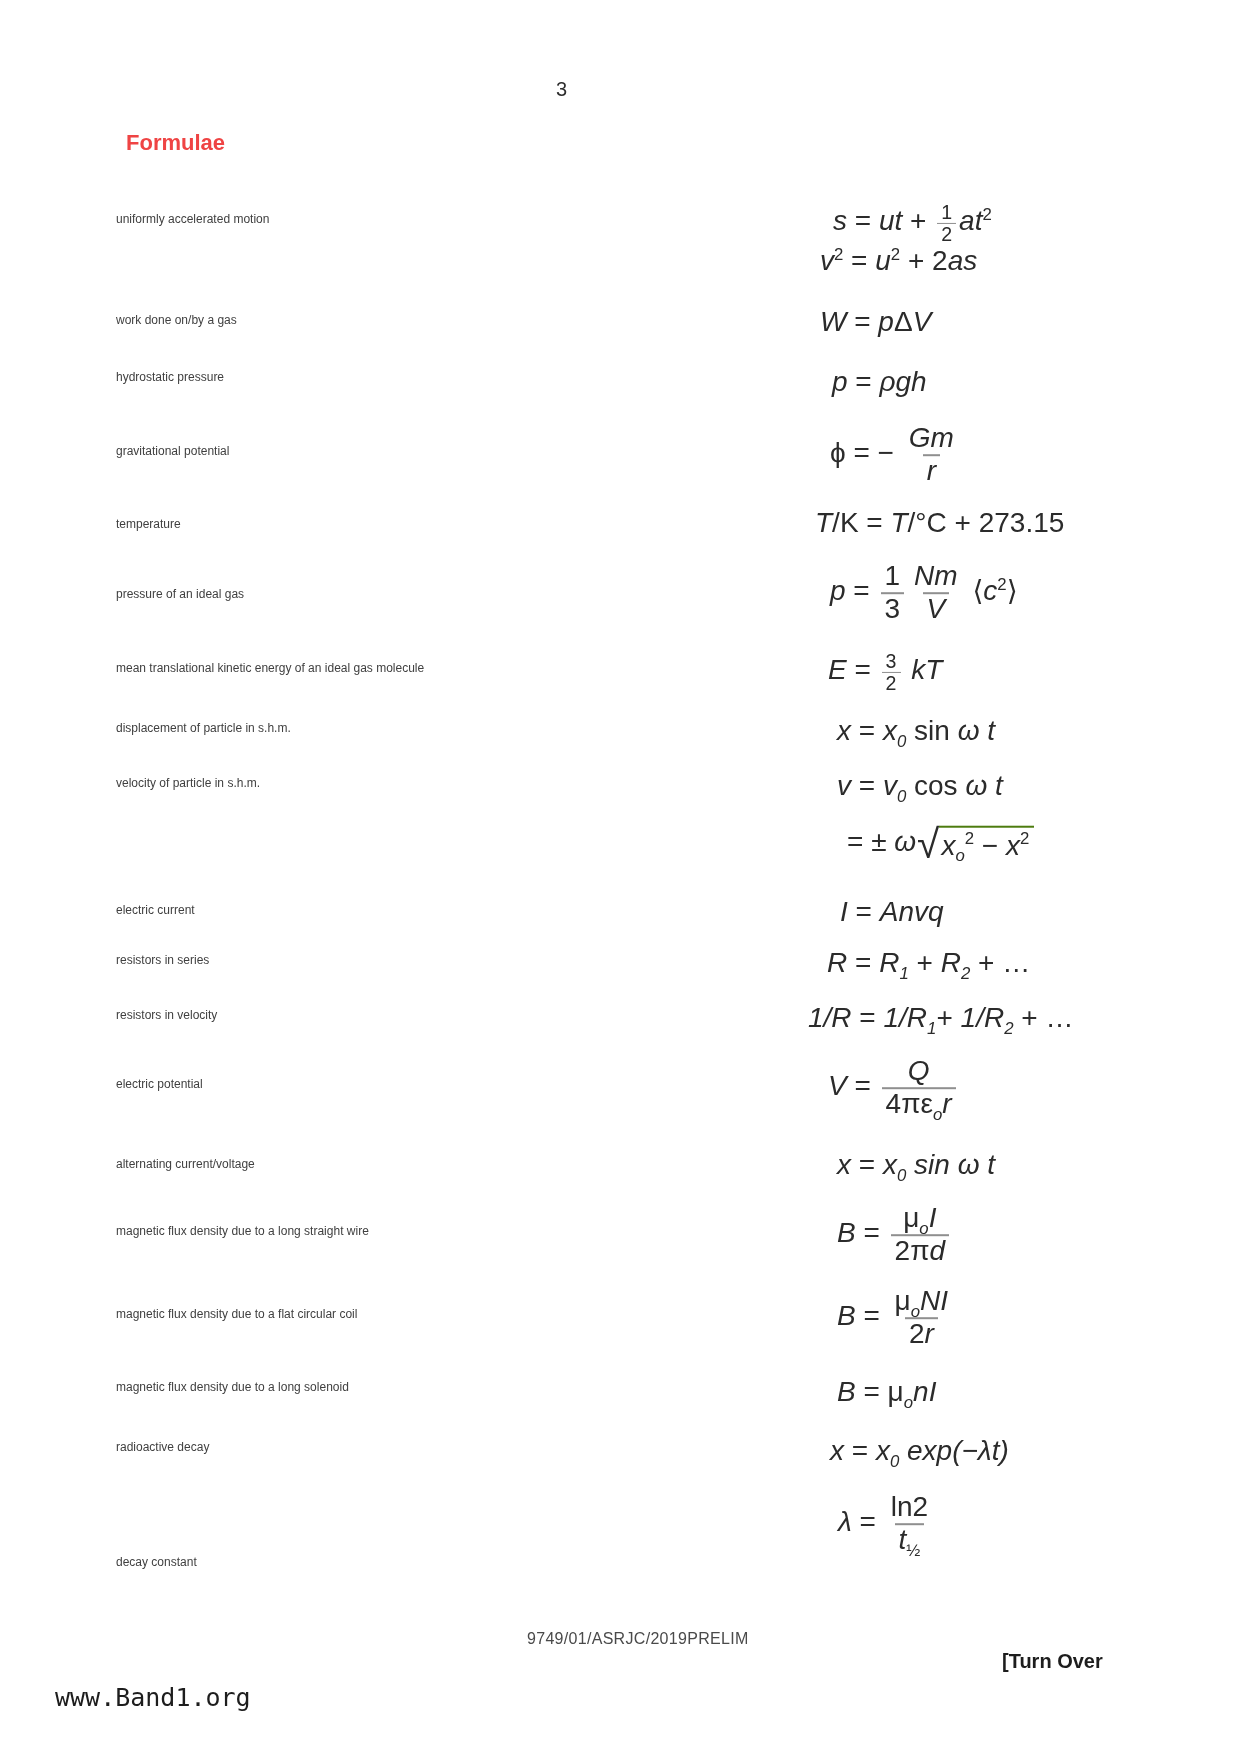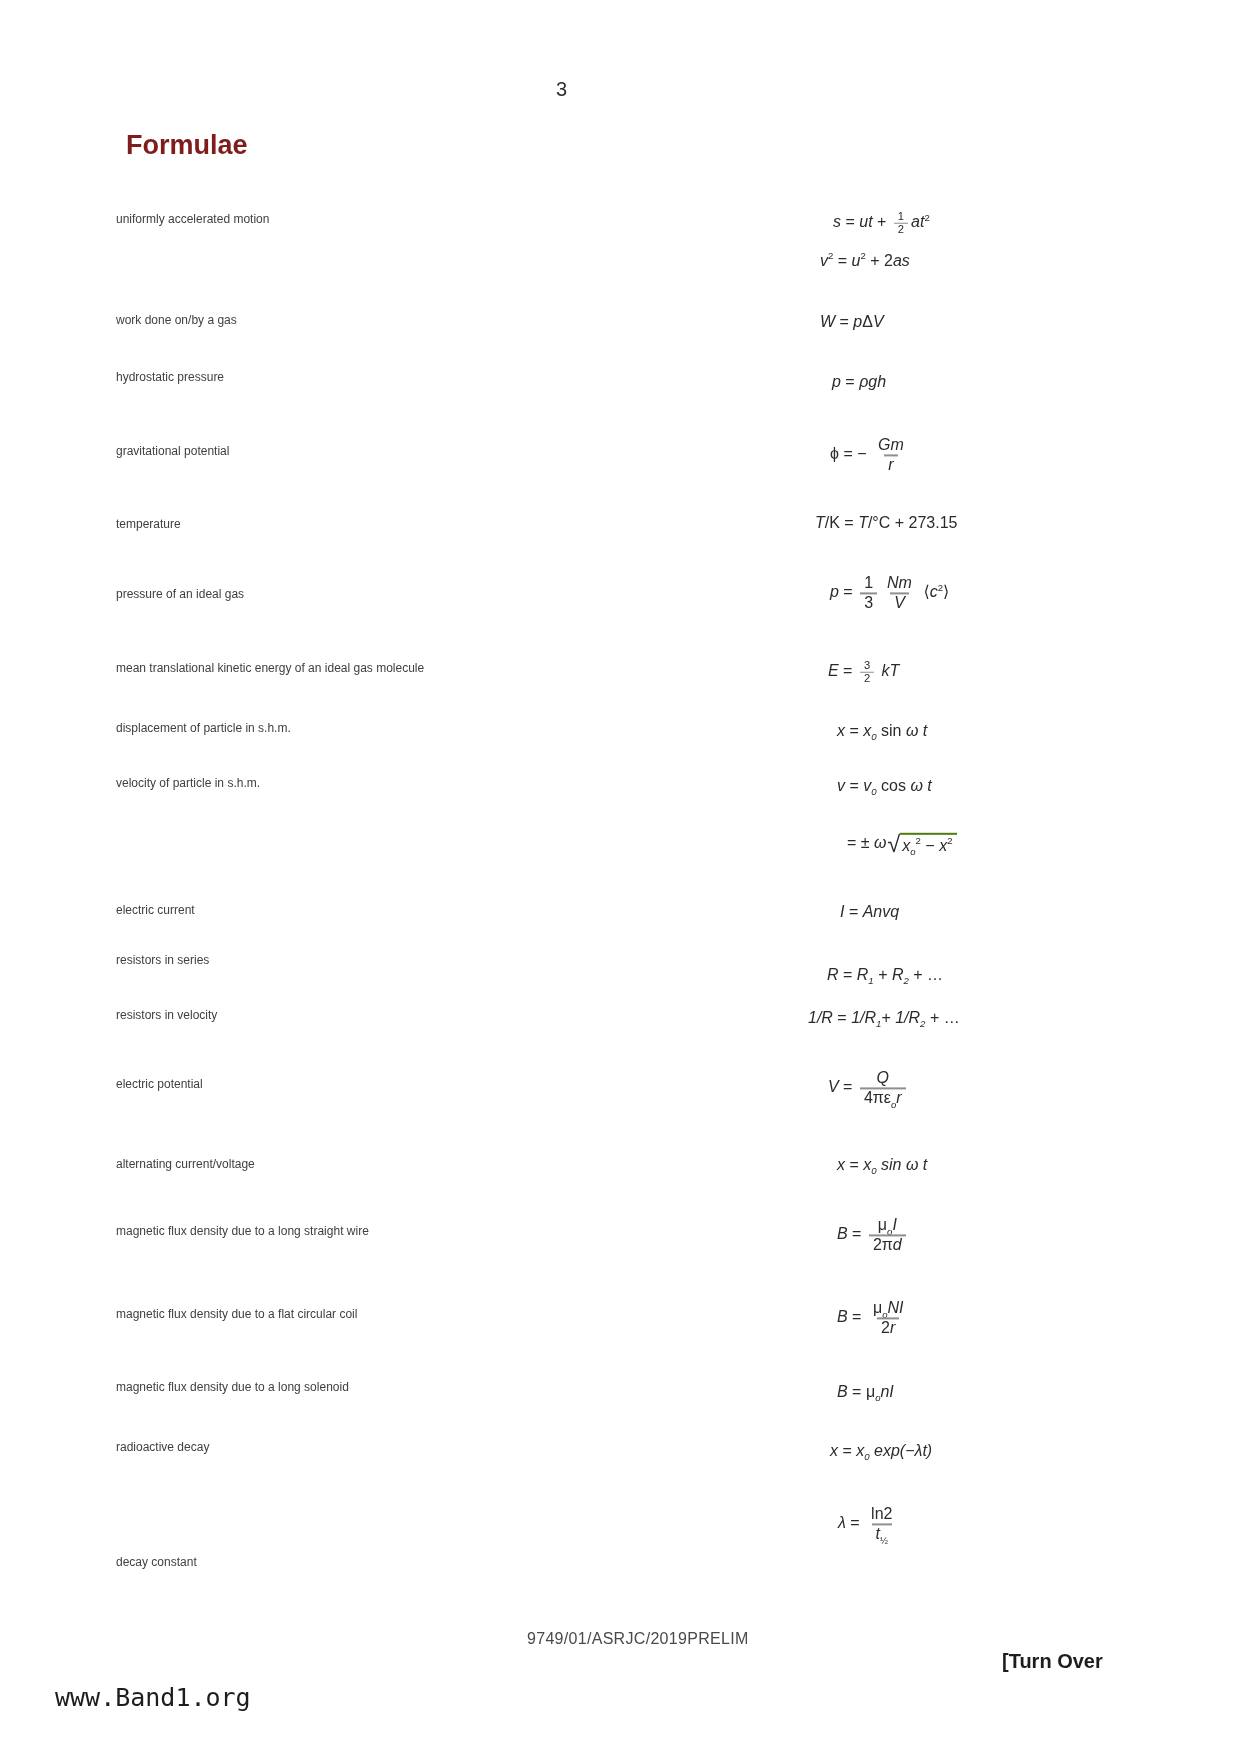--- a/index.html
+++ b/index.html
@@ -2,24 +2,24 @@
 <html><head>
 <meta charset="utf-8">
 <style>
   html,body{margin:0;padding:0;background:#e8e8e8;}
   .page{
     position:relative;width:1239px;height:1754px;background:#ffffff;
     font-family:"Liberation Sans","DejaVu Sans",sans-serif;color:#2e2e2e;
     overflow:hidden;margin:0 auto;
   }
   .pagenum{position:absolute;left:556px;top:78px;font-size:20px;}
-  .heading{position:absolute;left:126px;top:130px;font-size:27px;font-weight:bold;color:#7f1d1d;}
+  .heading{position:absolute;left:126px;top:130px;font-size:22px;font-weight:bold;color:#ef4444;}
   .label{position:absolute;left:116px;font-size:12px;white-space:nowrap;color:#404040;}
   .formula{
-    position:absolute;font-size:16px;white-space:nowrap;color:#2b2b2b;
+    position:absolute;font-size:28px;white-space:nowrap;color:#2b2b2b;
     transform:translateY(-50%);line-height:1.15;
   }
   .it{font-style:italic;}
   .formula sup{font-size:0.6em;line-height:0;vertical-align:super;}
   .formula sub{font-size:0.6em;line-height:0;vertical-align:sub;}
   .frac{
     display:inline-flex;flex-direction:column;align-items:center;
     vertical-align:middle;margin:0 3px;line-height:1.1;text-align:center;
   }
   .frac .num{padding:0 4px;}
@@ -85,21 +85,21 @@
           <span class="num"><span>3</span></span>
           <span class="den"><span>2</span></span>
         </span><span> </span><span class="it">kT</span></div>
       <div class="formula" style="left: 837px; top: 731px;"><span class="it">x</span><span> = </span><span class="it">x</span><sub class="it">0</sub><span> sin </span><span class="it">ω</span><span> </span><span class="it">t</span></div>
       <div class="formula" style="left: 837px; top: 786px;"><span class="it">v</span><span> = </span><span class="it">v</span><sub class="it">0</sub><span> cos </span><span class="it">ω</span><span> </span><span class="it">t</span></div>
       <div class="formula" style="left: 847px; top: 844px;"><span>= ± </span><span class="it">ω</span><span class="sqrt">
           <span class="rad">√</span>
           <span class="bod"><span class="it">x</span><sub class="it">o</sub><sup>2</sup><span> − </span><span class="it">x</span><sup>2</sup></span>
         </span></div>
       <div class="formula" style="left: 840px; top: 912px;"><span class="it">I</span><span> = </span><span class="it">Anvq</span></div>
-      <div class="formula" style="left: 827px; top: 963px; margin-top: 12px;"><span class="it">R</span><span> = </span><span class="it">R</span><sub class="it">1</sub><span> + </span><span class="it">R</span><sub class="it">2</sub><span> + …</span></div>
+      <div class="formula" style="left: 827px; top: 963px;"><span class="it">R</span><span> = </span><span class="it">R</span><sub class="it">1</sub><span> + </span><span class="it">R</span><sub class="it">2</sub><span> + …</span></div>
       <div class="formula" style="left: 808px; top: 1018px;"><span class="it">1/R</span><span> = </span><span class="it">1/R</span><sub class="it">1</sub><span>+ </span><span class="it">1/R</span><sub class="it">2</sub><span> + …</span></div>
       <div class="formula" style="left: 828px; top: 1088px;"><span class="it">V</span><span> = </span><span class="frac">
           <span class="num"><span class="it">Q</span></span>
           <span class="den"><span>4π</span><span>ε</span><sub class="it">o</sub><span class="it">r</span></span>
         </span></div>
       <div class="formula" style="left: 837px; top: 1165px;"><span class="it">x</span><span> = </span><span class="it">x</span><sub class="it">0</sub><span> </span><span class="it">sin</span><span> </span><span class="it">ω</span><span> </span><span class="it">t</span></div>
       <div class="formula" style="left: 837px; top: 1235px;"><span class="it">B</span><span> = </span><span class="frac">
           <span class="num"><span>μ</span><sub class="it">o</sub><span class="it">I</span></span>
           <span class="den"><span>2π</span><span class="it">d</span></span>
         </span></div>

